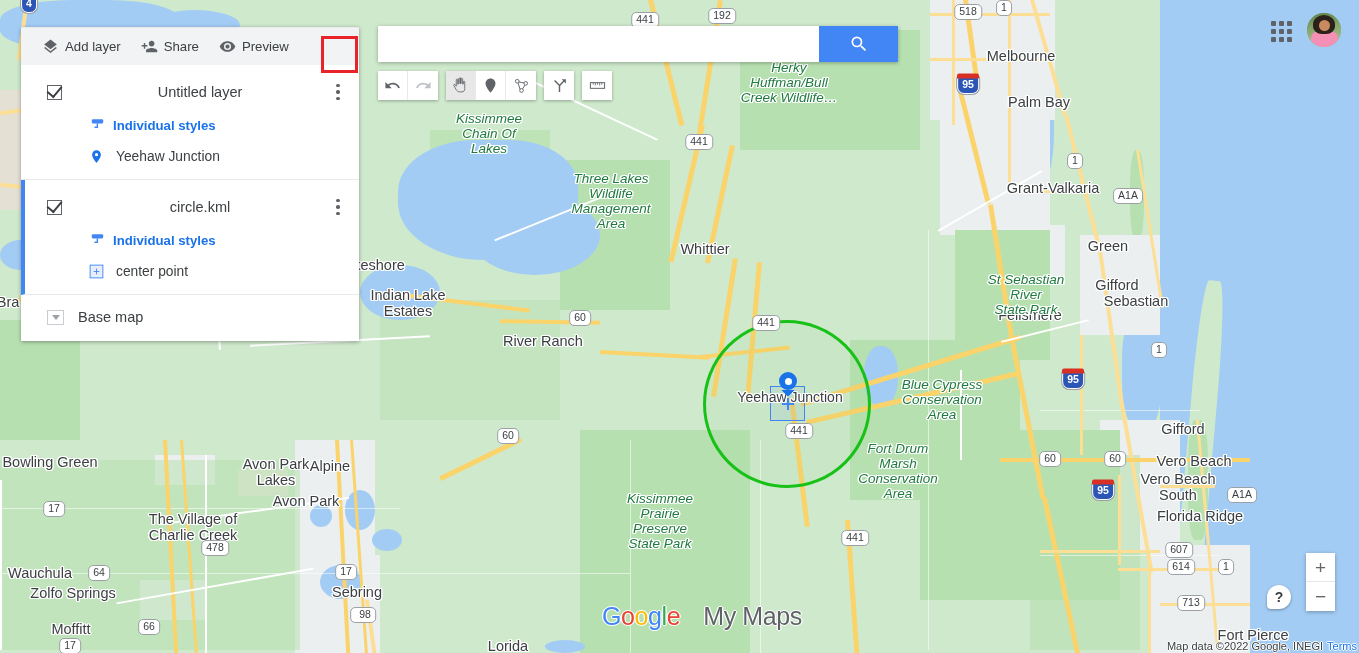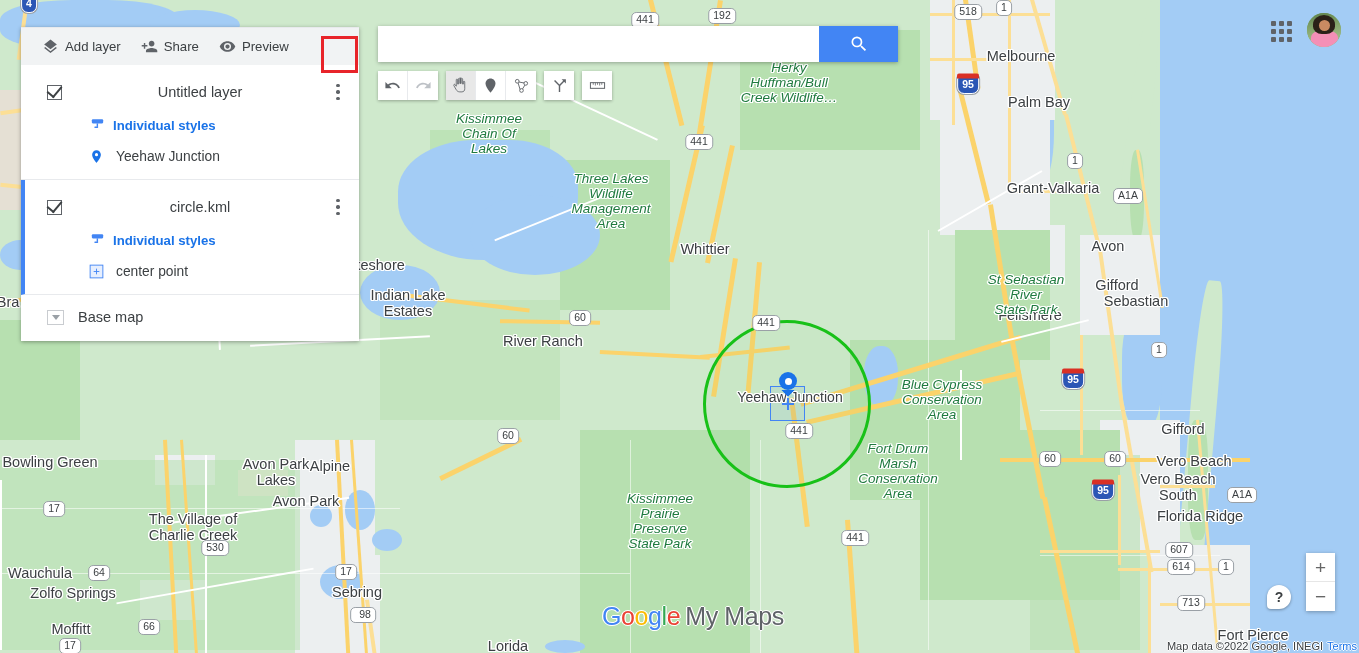--- a/index.html
+++ b/index.html
@@ -332,21 +332,21 @@
   #brand {
     position: absolute; left: 602px; bottom: 22px;
     font-size: 25px; letter-spacing: -0.4px;
     font-family: "Liberation Sans", sans-serif;
     text-shadow: -1.2px 0 #fff, 1.2px 0 #fff, 0 -1.2px #fff, 0 1.2px #fff;
     white-space: nowrap;
   }
   #brand .g1 { color: #4285f4; } #brand .g2 { color: #ea4335; }
   #brand .g3 { color: #fbbc05; } #brand .g4 { color: #4285f4; }
   #brand .g5 { color: #34a853; } #brand .g6 { color: #ea4335; }
-  #brand .mm { color: #5f6368; margin-left: 5px; }
+  #brand .mm { color: #5f6368; margin-left: 23px; }
 
   #attribution {
     position: absolute; right: 2px; bottom: 1px;
     font-size: 11px; color: #3c4043;
     text-shadow: -1px 0 #fff, 1px 0 #fff, 0 -1px #fff, 0 1px #fff;
     white-space: nowrap;
   }
   #attribution .terms { color: #1a73e8; margin-left: 4px; }
 </style>
 </head>
@@ -496,21 +496,21 @@
     <div id="map-marker">
       <div class="pin-tail"></div>
       <div class="pin-head"></div>
       <div class="pin-dot"></div>
     </div>
 
     <div id="labels-layer">
         <div class="lbl lbl-city" style="left: 1021px; top: 48px;">Melbourne</div>
         <div class="lbl lbl-city" style="left: 1039px; top: 94px;">Palm Bay</div>
         <div class="lbl lbl-city" style="left: 1053px; top: 180px;">Grant-Valkaria</div>
-        <div class="lbl lbl-city" style="left: 1108px; top: 238px;">Avon</div>
+        <div class="lbl lbl-city" style="left: 1108px; top: 238px;">Green</div>
         <div class="lbl lbl-city" style="left: 1117px; top: 277px;">Gifford</div>
         <div class="lbl lbl-city" style="left: 1136px; top: 293px;">Sebastian</div>
         <div class="lbl lbl-city" style="left: 1030px; top: 307px;">Fellsmere</div>
         <div class="lbl lbl-city" style="left: 1183px; top: 421px;">Gifford</div>
         <div class="lbl lbl-city" style="left: 1194px; top: 453px;">Vero Beach</div>
         <div class="lbl lbl-city" style="left: 1178px; top: 471px;">Vero Beach
 South</div>
         <div class="lbl lbl-city" style="left: 1200px; top: 508px;">Florida Ridge</div>
         <div class="lbl lbl-city" style="left: 1253px; top: 627px;">Fort Pierce</div>
         <div class="lbl lbl-city" style="left: 705px; top: 241px;">Whittier</div>
@@ -577,21 +577,21 @@
         <div class="shield i" style="left: 1103px; top: 491px;">95</div>
         <div class="shield-i-top" style="left: 1103px; top: 482px;"></div>
         <div class="shield us" style="left: 1242px; top: 495px;">A1A</div>
         <div class="shield us" style="left: 1179px; top: 550px;">607</div>
         <div class="shield us" style="left: 1181px; top: 567px;">614</div>
         <div class="shield us" style="left: 1226px; top: 567px;">1</div>
         <div class="shield us" style="left: 1191px; top: 603px;">713</div>
         <div class="shield us" style="left: 855px; top: 538px;">441</div>
         <div class="shield us" style="left: 508px; top: 436px;">60</div>
         <div class="shield us" style="left: 54px; top: 509px;">17</div>
-        <div class="shield us" style="left: 215px; top: 548px;">530</div>
+        <div class="shield us" style="left: 215px; top: 548px;">478</div>
         <div class="shield us" style="left: 99px; top: 573px;">64</div>
         <div class="shield us" style="left: 346px; top: 572px;">17</div>
         <div class="shield us" style="left: 149px; top: 627px;">66</div>
         <div class="shield us" style="left: 363px; top: 615px; padding-left: 8px;">98</div>
         <div class="shield us" style="left: 70px; top: 646px;">17</div>
         <div class="shield i" style="left: 29px; top: 4px;">4</div>
       </div>
   </div>
 
   <div id="search-wrap">

